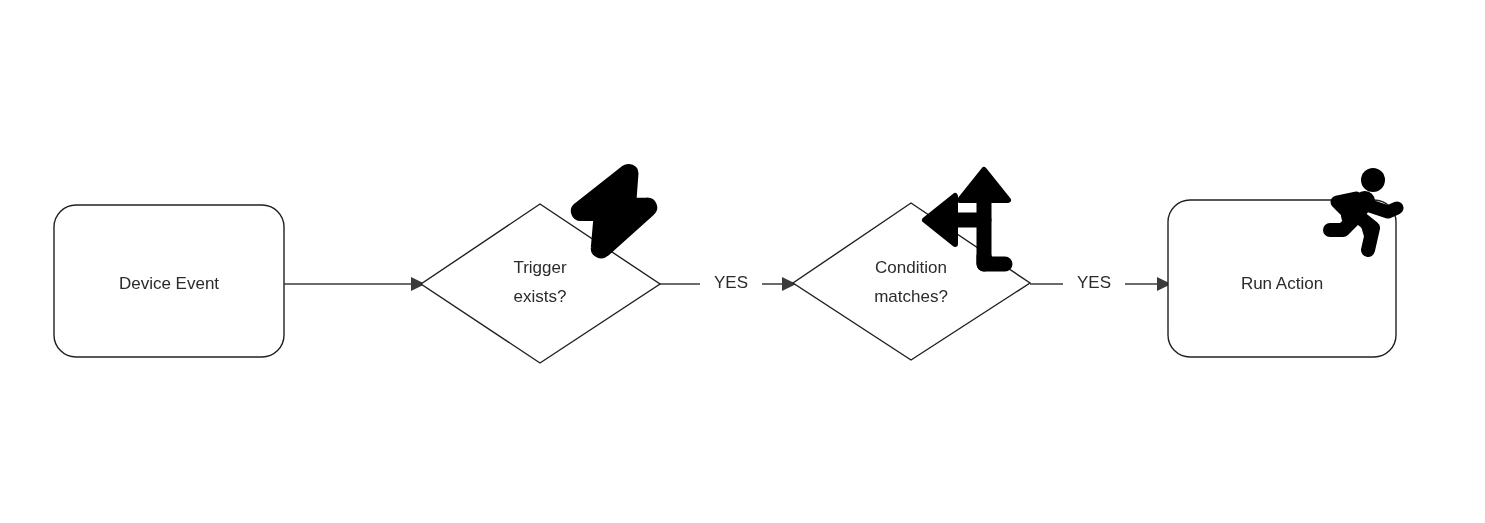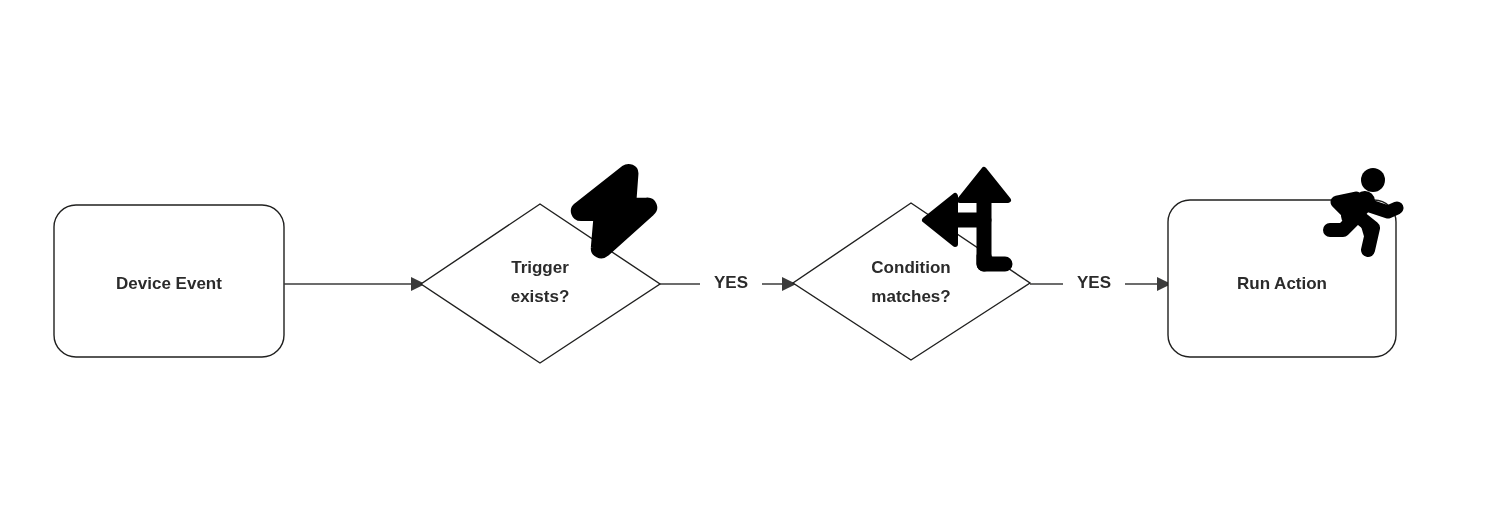--- a/index.html
+++ b/index.html
@@ -10,21 +10,20 @@
   }
   body {
     font-family: "Liberation Sans", sans-serif;
   }
   #canvas {
     position: relative;
     width: 1485px;
     height: 523px;
     background: #ffffff;
     overflow: hidden;
-    font-weight: bold;
   }
   #flow-svg {
     position: absolute;
     left: 0;
     top: 0;
     width: 1485px;
     height: 523px;
   }
   .node-label {
     font-family: "Liberation Sans", sans-serif;

